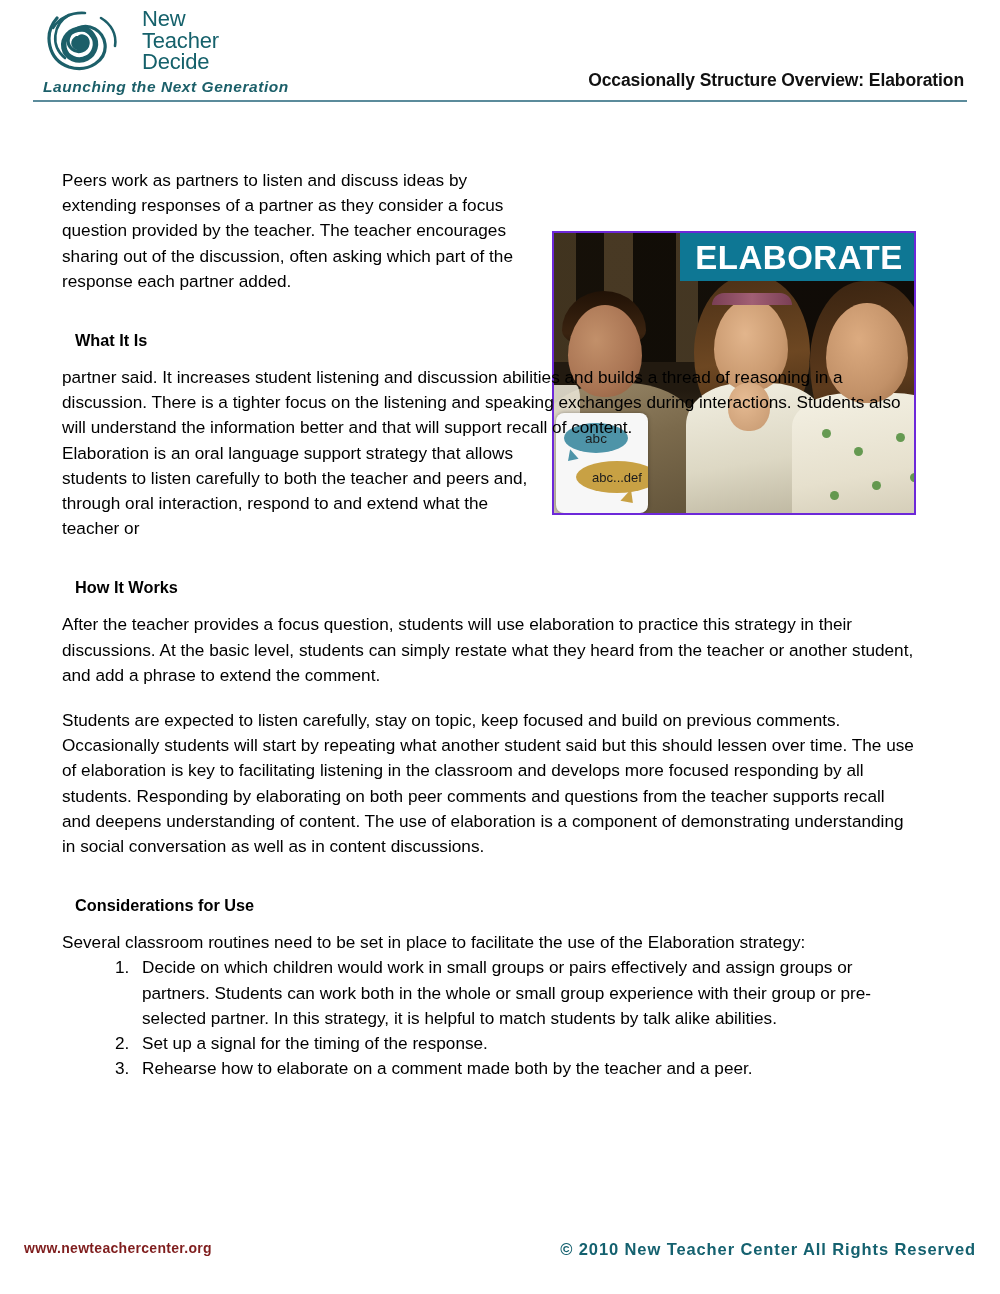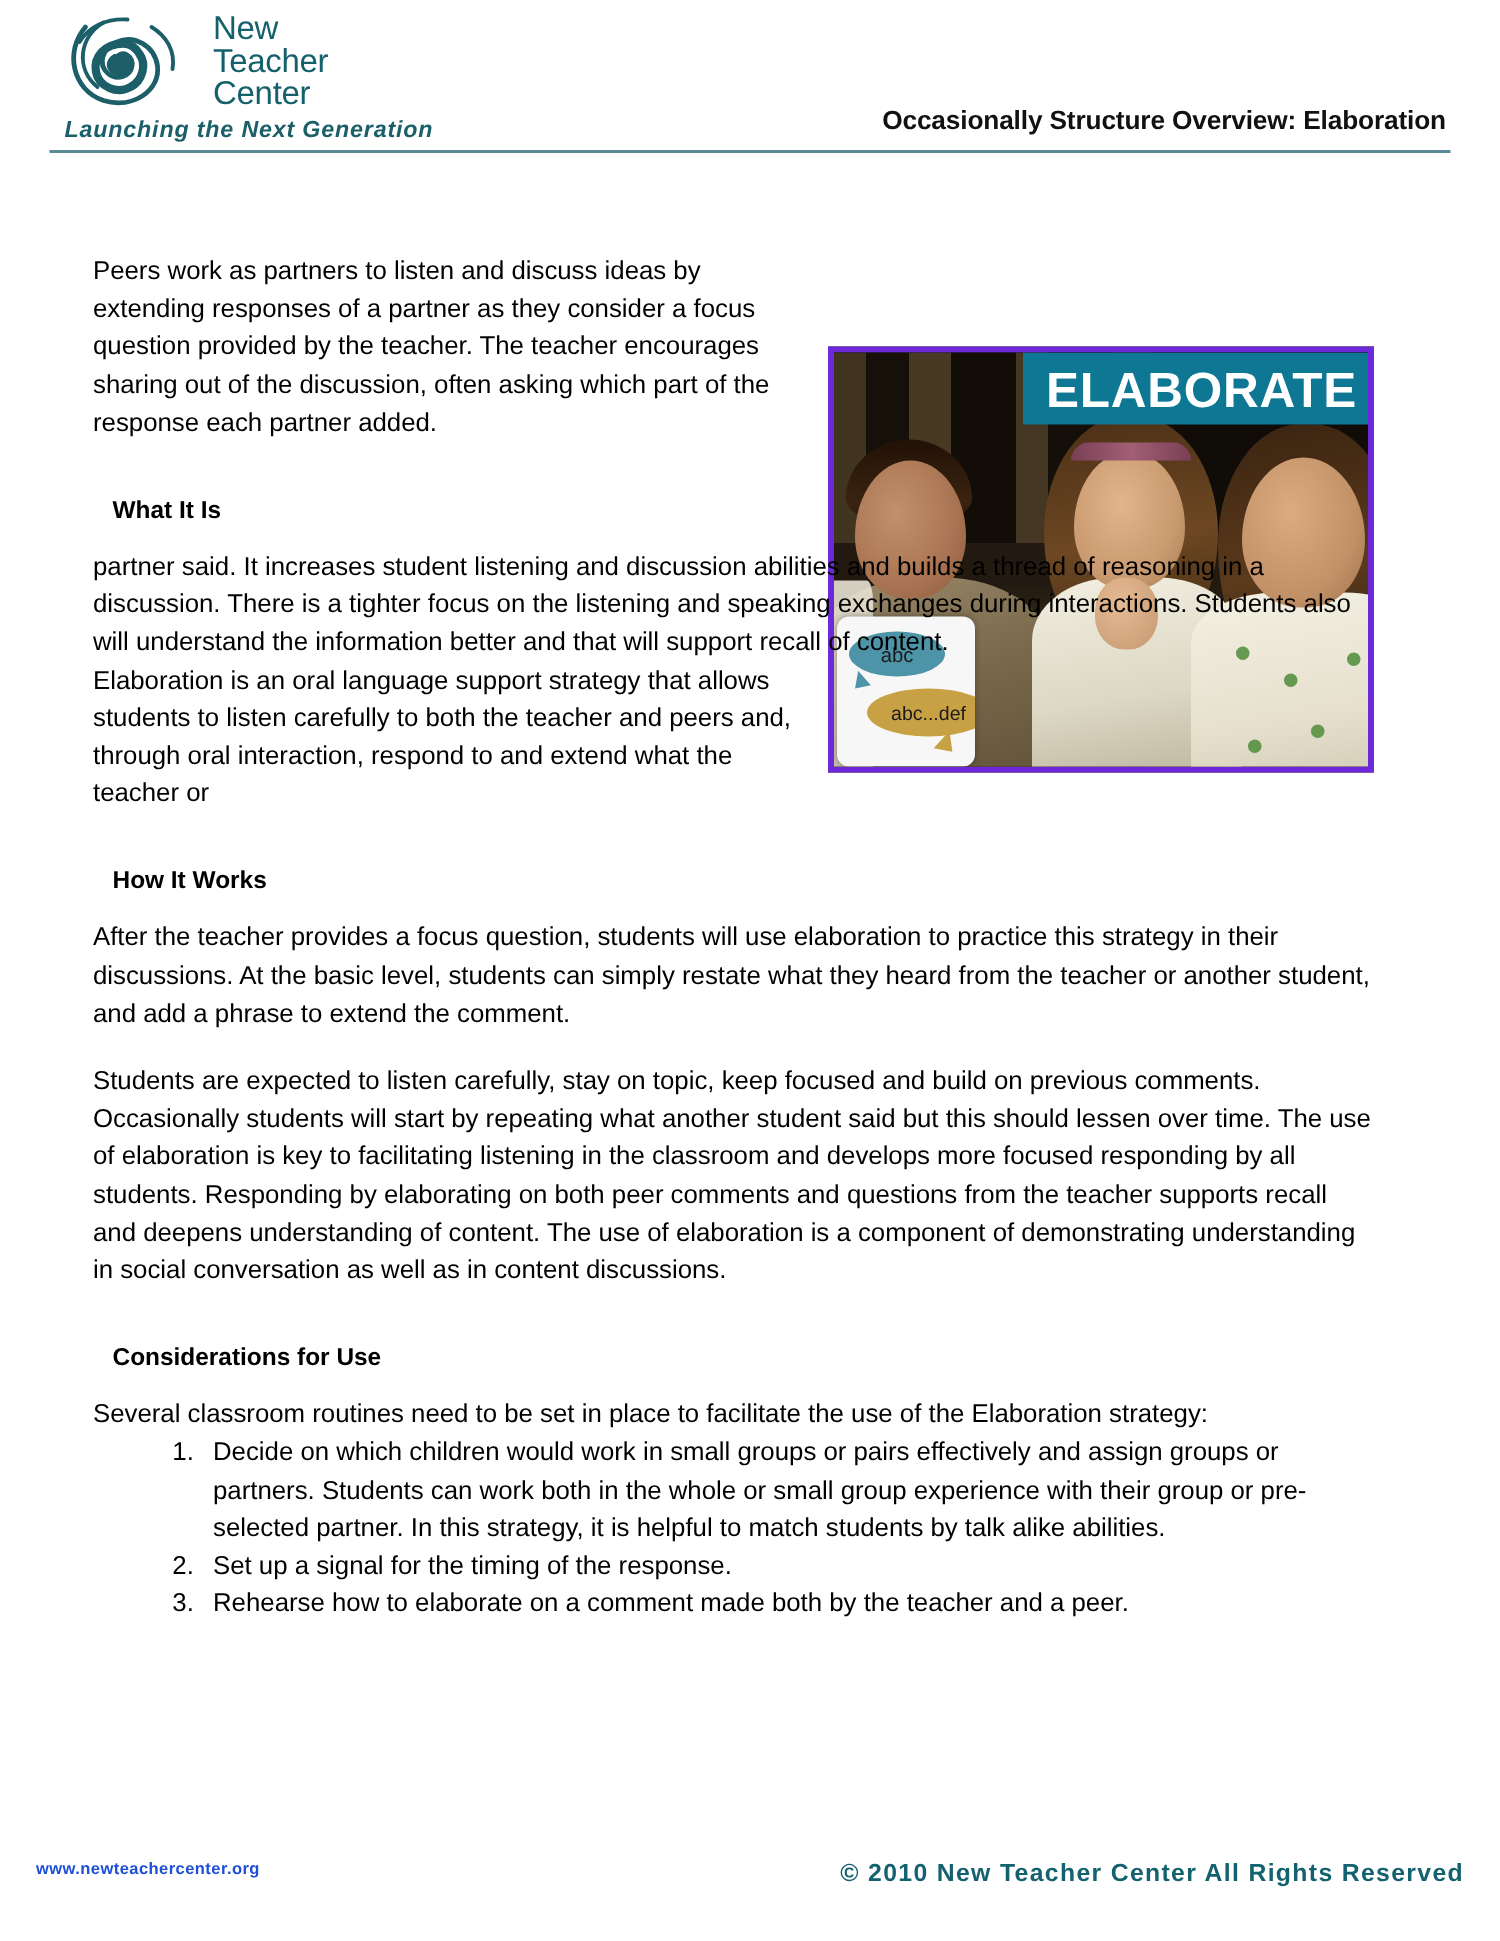--- a/index.html
+++ b/index.html
@@ -105,21 +105,21 @@
   ol.considerations li {
     padding-left: 8px;
     margin: 0;
   }
 
   
   .photo {
     position: absolute;
     left: 552px; top: 231px;
     width: 364px; height: 284px;
-    border: 4px solid #6d28d9;
+    border: 2px solid #6d28d9;
     box-sizing: border-box;
     overflow: hidden;
     background: #1a1208;
   }
   .photo-bg {
     position: absolute; inset: 0;
     background:
       radial-gradient(ellipse 120px 90px at 20% 78%, rgba(140,112,74,0.55), rgba(0,0,0,0) 70%),
       radial-gradient(ellipse 150px 120px at 82% 80%, rgba(196,172,140,0.5), rgba(0,0,0,0) 72%),
       linear-gradient(180deg, #2b2114 0%, #120d07 30%, #2c2418 58%, #5a destek 58%, #4a3d28 100%);
@@ -272,24 +272,24 @@
 
   
   .footer {
     position: absolute;
     left: 0; top: 1240px;
     width: 1000px;
   }
   .footer-left {
     position: absolute;
     left: 24px; top: 0;
-    font-size: 11px;
+    font-size: 14px;
     font-weight: bold;
     letter-spacing: 0.3px;
-    color: #1d4ed8;
+    color: #7f1d1d;
     white-space: nowrap;
   }
   .footer-right {
     position: absolute;
     right: 24px; top: 0;
     font-size: 16.5px;
     font-weight: bold;
     letter-spacing: 0.9px;
     color: #14616f;
     white-space: nowrap;
@@ -309,21 +309,21 @@
           <path d="M40 3 C26 2 14 8 8 18" stroke-width="2.6"></path>
           <path d="M56 8 C66 14 72 24 70 36" stroke-width="2.6"></path>
         </g>
         <path d="M31 26 C24 30 25 38 32 40 C39 42 45 36 43 30 C42 26 37 24 33 26 Z" fill="#1c5f69"></path>
         <path d="M37 19 C25 19 17 28 19 38 C21 48 33 53 42 48 C50 44 53 33 48 26 C45 21 41 19 37 19 Z" fill="none" stroke="#1c5f69" stroke-width="5.5"></path>
       </svg>
     </span>
     <div class="logo-wordmark">
       <span>New</span>
       <span>Teacher</span>
-      <span>Center</span>
+      <span>Decide</span>
     </div>
     <div class="tagline">Launching the Next Generation</div>
   </div>
 
   <div class="header-title">Occasionally Structure Overview: Elaboration</div>
   <div class="header-rule"></div>
 </div>
 
 <div class="photo">
   <div class="photo-bg"></div>

